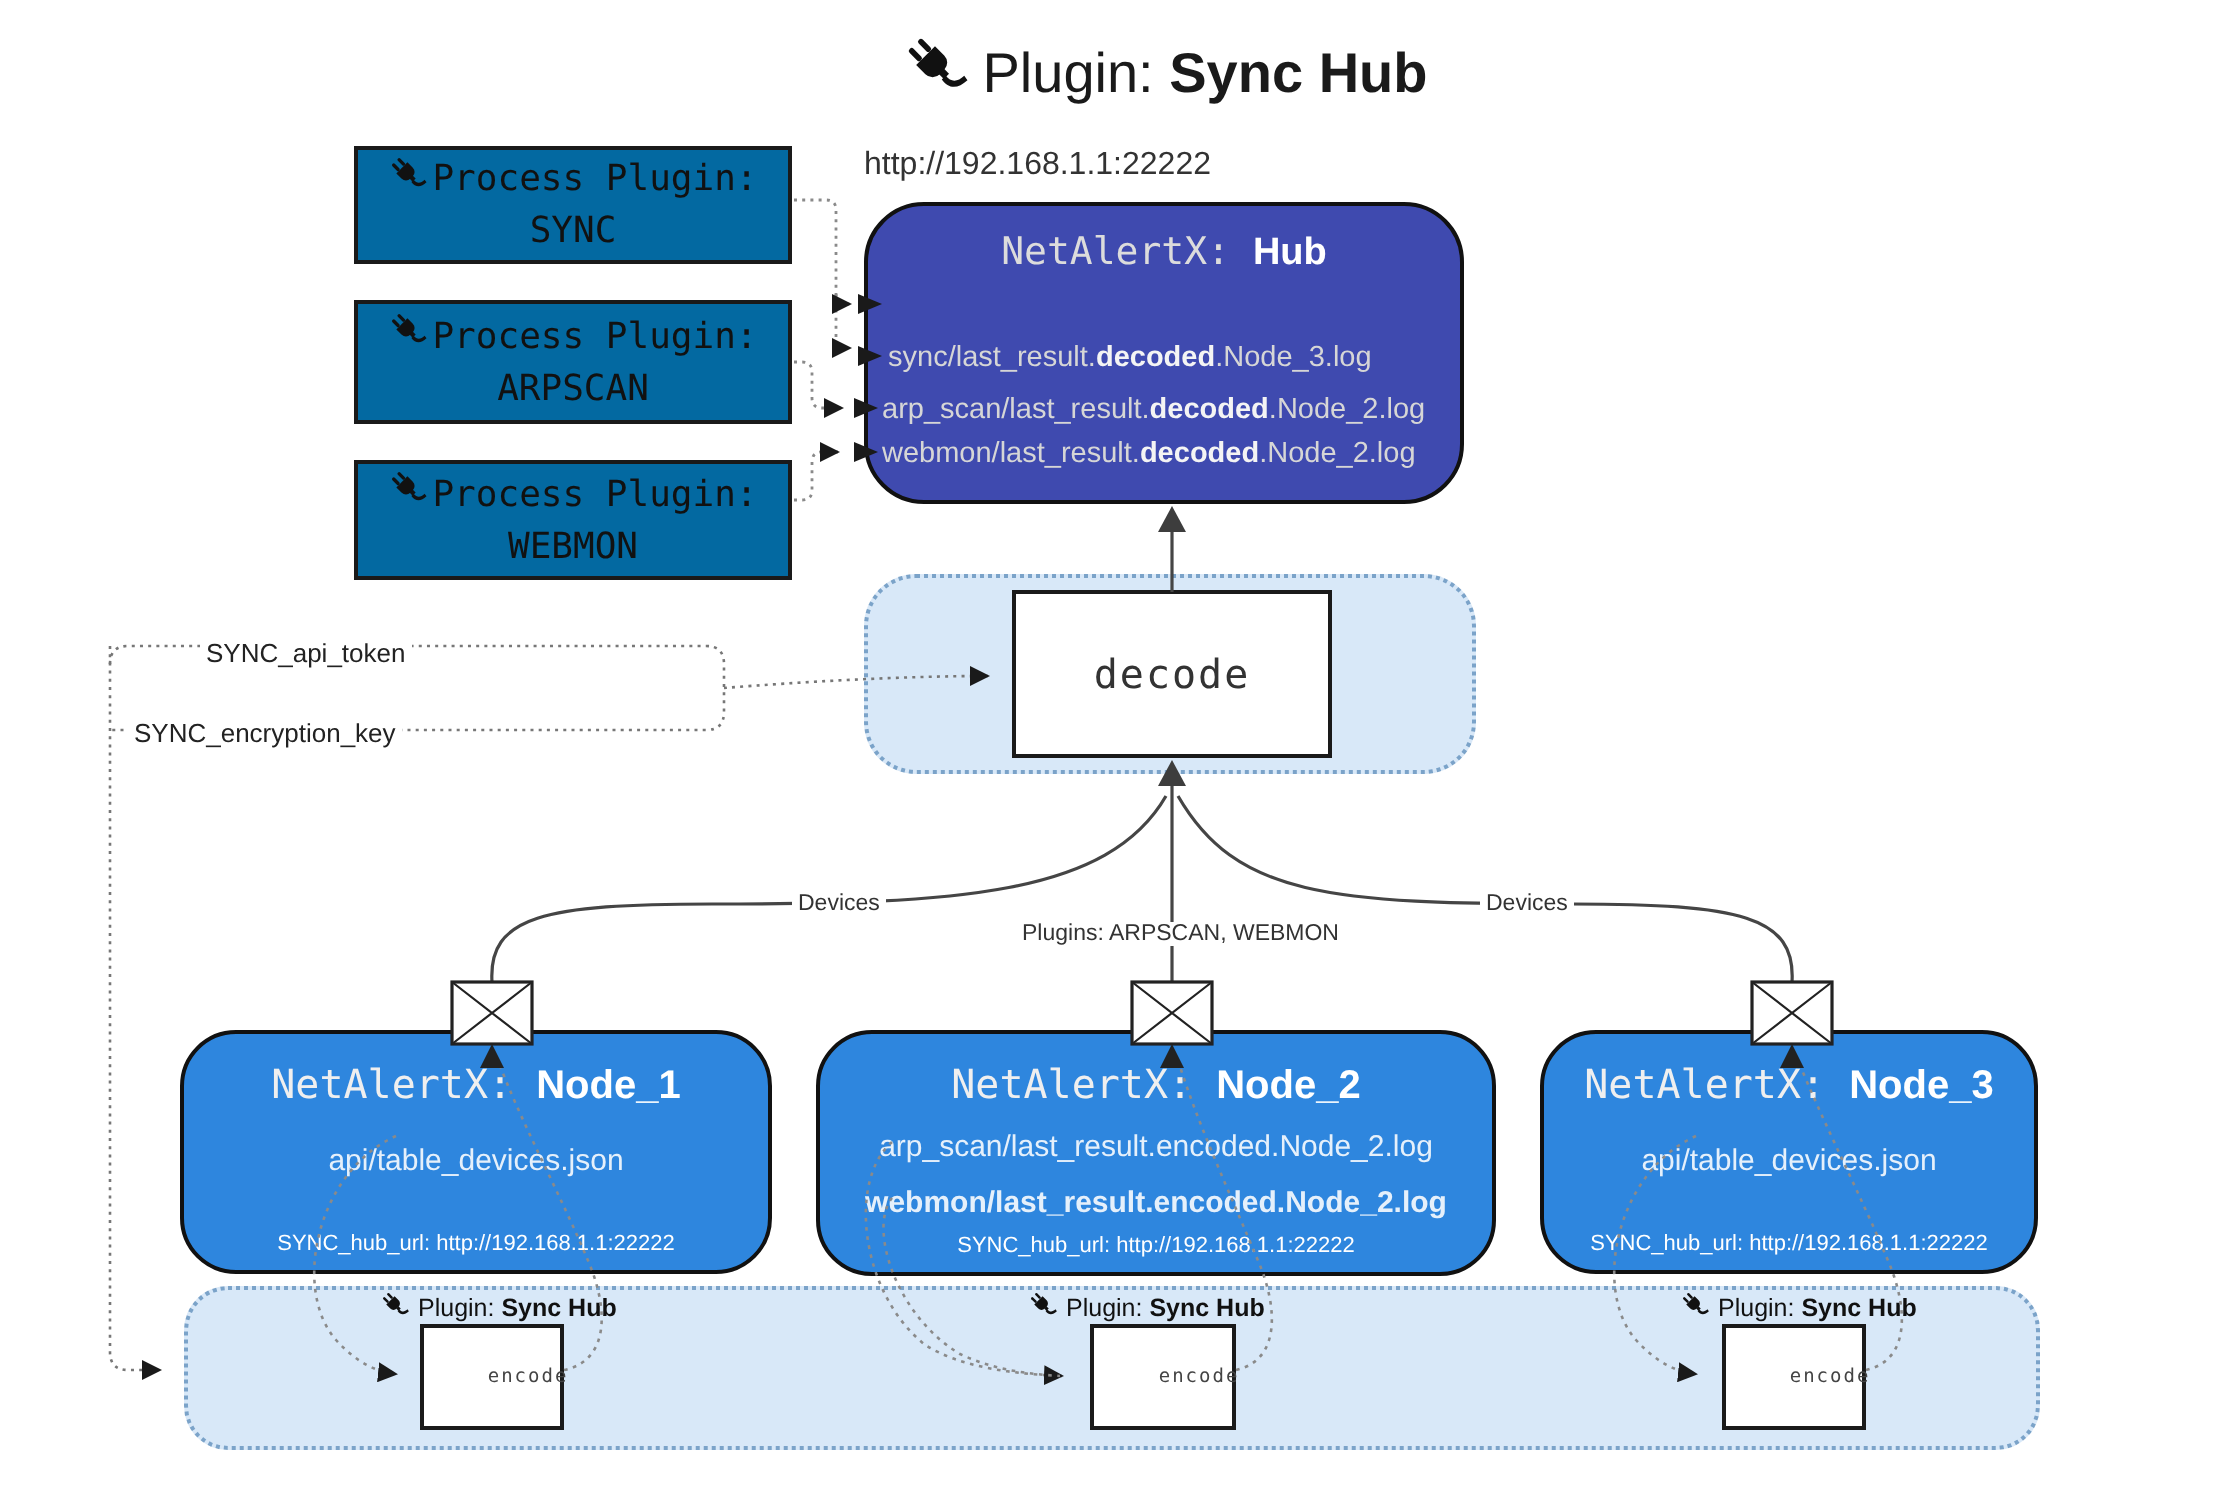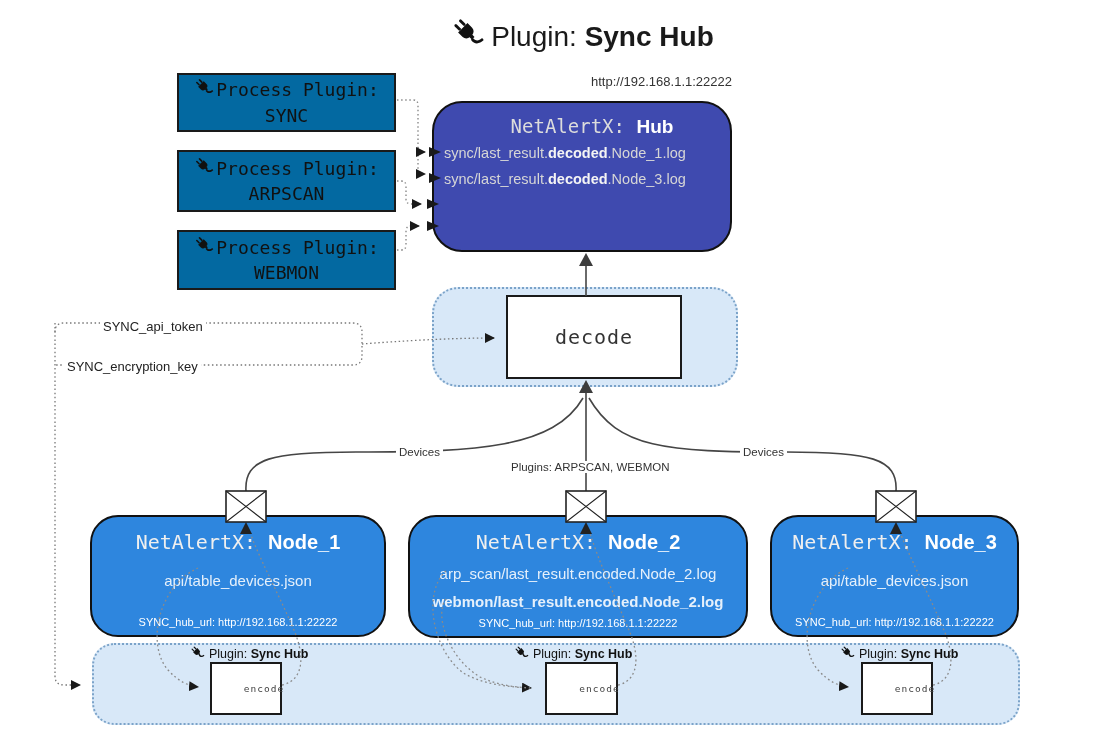--- a/index.html
+++ b/index.html
@@ -18,33 +18,33 @@
 
   
   .pbox{width:219px;height:59px;background:#0369a1;border:2px solid #1a1a1a;box-sizing:border-box;
         display:flex;flex-direction:column;justify-content:center;align-items:center;
         font-family:"DejaVu Sans Mono",monospace;font-size:18px;color:#111;line-height:1.35;}
   .pbox .row{display:flex;align-items:center;gap:2px;}
 
   
   .hub{left:432px;top:101px;width:300px;height:151px;background:#3F4AAF;border:2px solid #111;
        border-radius:30px;box-sizing:border-box;z-index:1;}
-  .hub-url{left:432px;top:74px;width:300px;text-align:right;font-size:13px;color:#333;}
-  .hub-title{left:10px;top:12px;width:100%;text-align:center;
+  .hub-url{left:432px;top:74px;width:300px;text-align:left;font-size:16px;color:#333;}
+  .hub-title{left:0;top:12px;width:100%;text-align:center;
              font-family:"DejaVu Sans Mono",monospace;font-size:19px;color:#DCDCDC;}
   .hub-title b{font-family:"Liberation Sans",sans-serif;color:#fff;}
   .hub-line{left:10px;height:20px;font-size:14.5px;color:#D6D6D6;white-space:nowrap;}
   .hub-line b{color:#F4F4F4;}
 
   
   .panel{background:#D8E8F8;border:2px dotted #7BA3C9;box-sizing:border-box;z-index:1;}
   .decode-wrap{left:432px;top:287px;width:306px;height:100px;border-radius:26px;}
   .iobox{background:#fff;border:2px solid #1a1a1a;box-sizing:border-box;display:flex;
          align-items:center;justify-content:center;font-family:"DejaVu Sans Mono",monospace;color:#333;z-index:2;}
-  .decode-box{left:506px;top:295px;width:176px;height:84px;font-size:20px;letter-spacing:1px;}
+  .decode-box{left:506px;top:295px;width:160px;height:84px;font-size:20px;letter-spacing:1px;}
 
   
   .toplabel{z-index:6;background:#fff;padding:0 3px;font-size:13px;color:#222;white-space:nowrap;text-align:right;}
   .edgelabel{z-index:6;background:#fff;padding:0 3px;font-size:11.5px;color:#333;white-space:nowrap;}
 
   
   .node{background:#2E86DE;border:2px solid #111;border-radius:28px;box-sizing:border-box;z-index:1;}
   .node-title{left:0;top:13px;width:100%;text-align:center;font-family:"DejaVu Sans Mono",monospace;
               font-size:20px;color:#EFEFEF;white-space:nowrap;}
   .node-title b{font-family:"Liberation Sans",sans-serif;color:#fff;}
@@ -94,22 +94,23 @@
         <span>Process Plugin:</span>
       </span>
     <span>WEBMON</span>
   </div>
 
   <div class="abs hub-url">http://192.168.1.1:22222</div>
   <div class="abs hub">
     <div class="abs hub-title">
       <span>NetAlertX: </span><b>Hub</b>
     </div>
-    <div class="abs hub-line" style="top:42px;"><span>sync/last_result.</span><b>decoded</b><span>.Node_1.log</span></div>
     <div class="abs hub-line" style="top:68px;"><span>sync/last_result.</span><b>decoded</b><span>.Node_3.log</span></div>
+    <div class="abs hub-line" style="top:94px;left:7px;"><span>arp_scan/last_result.</span><b>decoded</b><span>.Node_2.log</span></div>
+    <div class="abs hub-line" style="top:116px;left:7px;"><span>webmon/last_result.</span><b>decoded</b><span>.Node_2.log</span></div>
   </div>
 
   <div class="abs panel decode-wrap"></div>
   <div class="abs iobox decode-box">
     <span>decode</span>
   </div>
 
   <div class="abs toplabel" style="left:100px;top:319px;">SYNC_api_token</div>
   <div class="abs toplabel" style="left:64px;top:359px;">SYNC_encryption_key</div>
 

